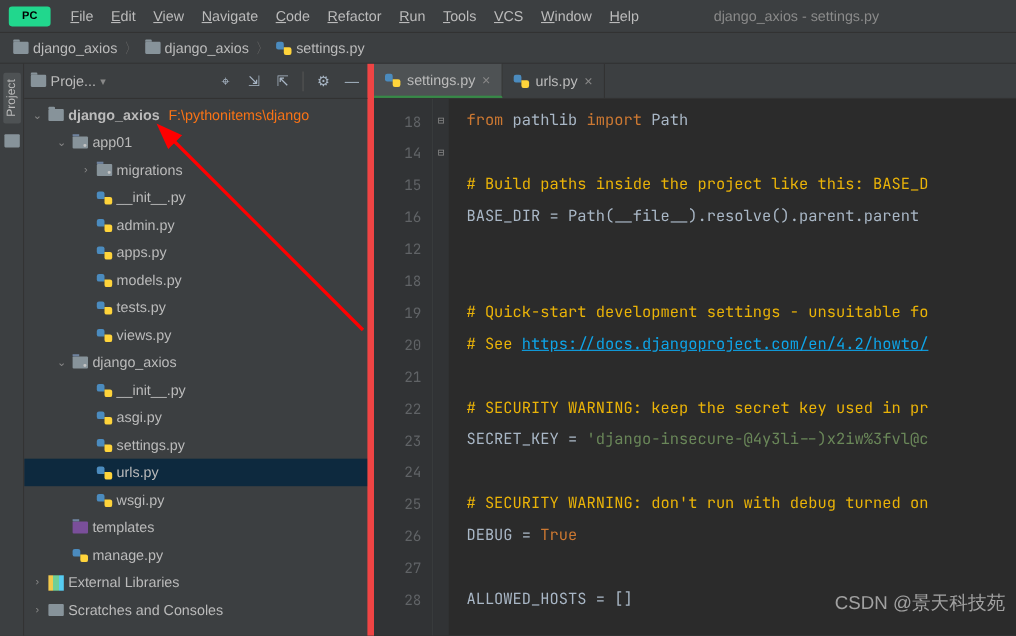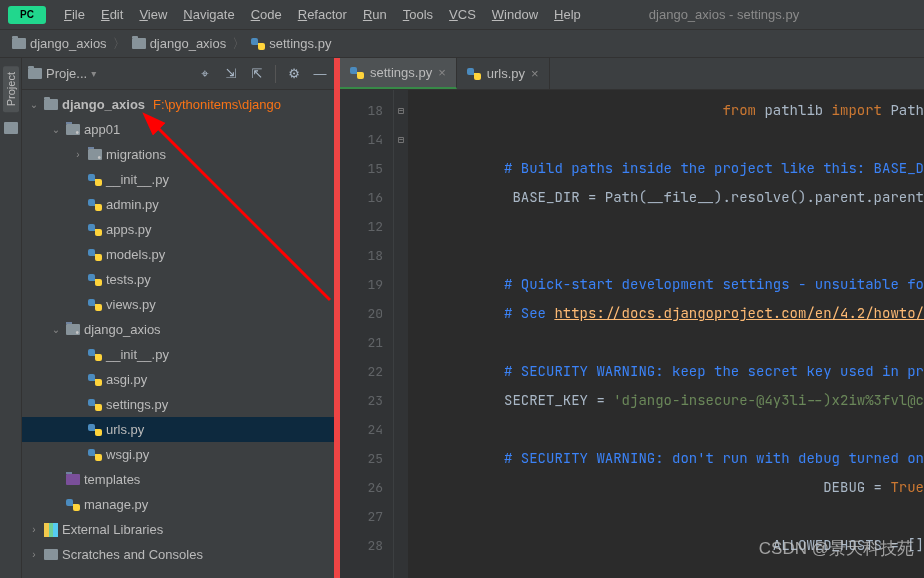--- a/index.html
+++ b/index.html
@@ -261,26 +261,25 @@
 }
 .code {
   flex: 1;
   padding: 6px 0 6px 16px;
   font-family: "JetBrains Mono", Consolas, monospace;
   font-size: 14px;
   line-height: 29px;
   color: #a9b7c6;
   white-space: pre;
   overflow: hidden;
-  text-align: right;
 }
 .kw { color: #cc7832; }
 .str { color: #6a8759; }
-.cmt { color: #3b82f6; }
-.url { color: #fdba74; text-decoration: underline; }
+.cmt { color: #eab308; }
+.url { color: #0ea5e9; text-decoration: underline; }
 .watermark {
   position: absolute;
   right: 10px;
   bottom: 18px;
   color: #c9c9c9;
   font-size: 17px;
   opacity: 0.75;
   font-family: sans-serif;
 }
 .annotation-arrow {

